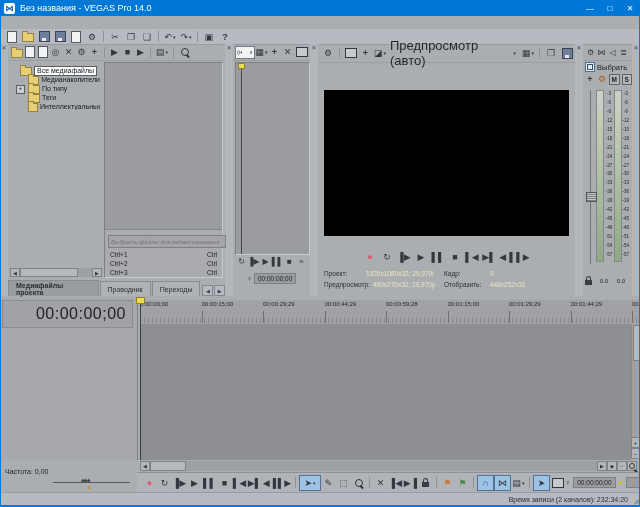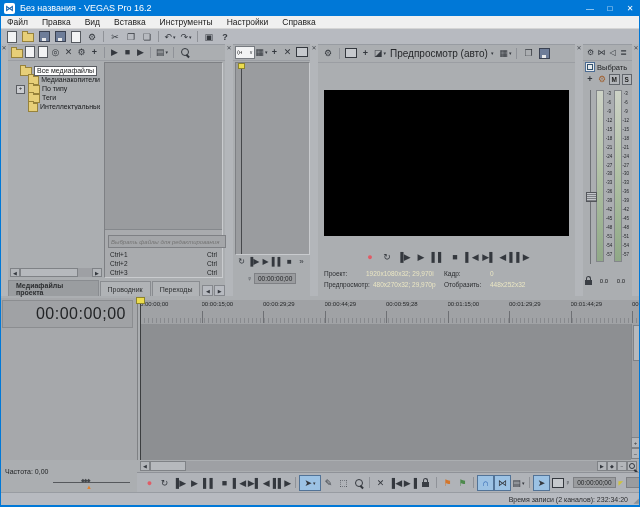--- a/index.html
+++ b/index.html
@@ -126,37 +126,28 @@
   .bluestrip{left:0;top:505px;width:640px;height:2px;background:#0078D7;}
   .blueedge{top:16px;width:1px;height:489px;background:#0078D7;}
 </style>
 </head>
 <body>
 
 <div id="app">
 
   <div class="abs titlebar">
     <span class="win-ico">⋈</span>
-    <span class="title-text">Без названия - VEGAS Pro 16.2</span>
+    <span class="title-text">Без названия - VEGAS Pro 14.0</span>
     <span class="win-btns">
       <span class="win-btn">—</span>
       <span class="win-btn">□</span>
       <span class="win-btn">✕</span>
     </span>
   </div>
 
-  <div class="abs menubar">
-      <span class="menu-item">Файл</span>
-      <span class="menu-item">Правка</span>
-      <span class="menu-item">Вид</span>
-      <span class="menu-item">Вставка</span>
-      <span class="menu-item">Инструменты</span>
-      <span class="menu-item">Настройки</span>
-      <span class="menu-item">Справка</span>
-    </div>
 
   <div class="abs maintb">
     <span class="ic">
         <span class="pg"></span>
       </span>
     <span class="ic">
         <span class="folder"></span>
       </span>
     <span class="ic">
         <span class="floppy"></span>
@@ -304,21 +295,21 @@
 
   <div class="abs pv">
     <div class="ptb" style="height:18px;">
       <span class="ic">⚙</span>
       <span class="sep"></span>
       <span class="ic">
           <span class="monitor"></span>
         </span>
       <span class="ic ic-s" style="font-weight:bold;">+</span>
       <span class="ic">◪<span class="dd">▾</span></span>
-      <span style="font-size:10px;color:#26282b;margin:0 2px;" class="pv-label">Предпросмотр (авто)</span>
+      <span style="font-size:13px;color:#26282b;margin:0 2px;" class="pv-label">Предпросмотр (авто)</span>
       <span class="dd">▾</span>
       <span class="ic" style="margin-left:4px;">▦<span class="dd">▾</span></span>
       <span class="sep"></span>
       <span class="ic">❐</span>
       <span class="ic">
           <span class="floppy"></span>
         </span>
     </div>
     <div class="video"></div>
     <div class="pv-transport">

